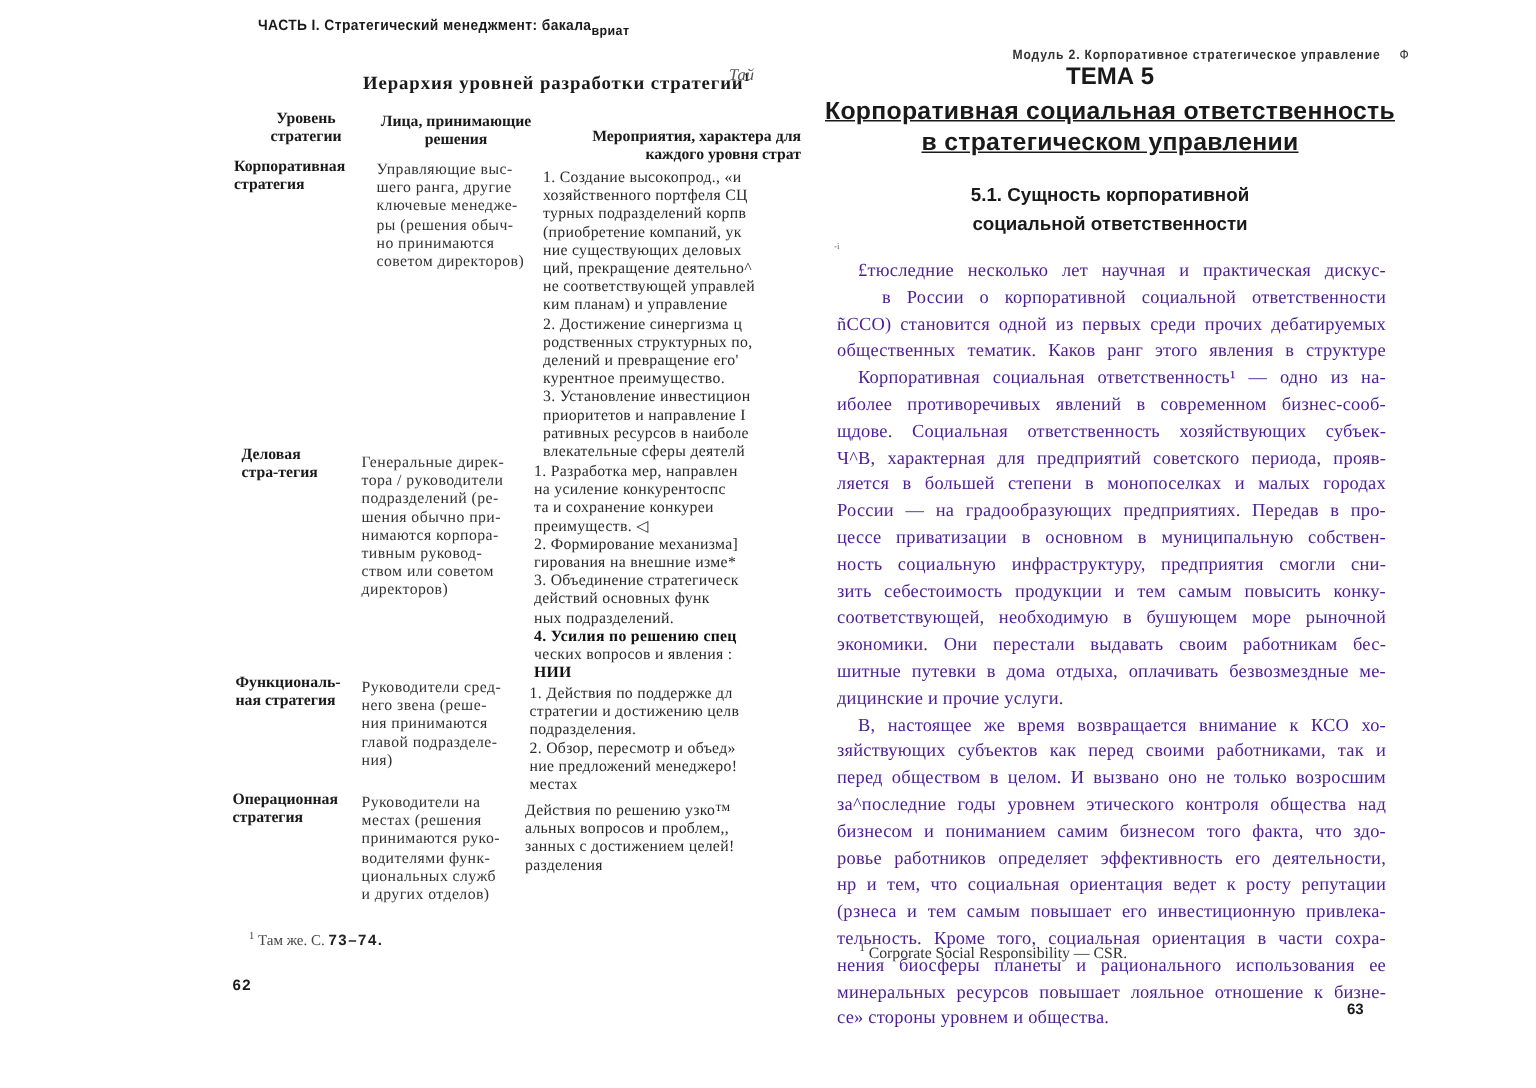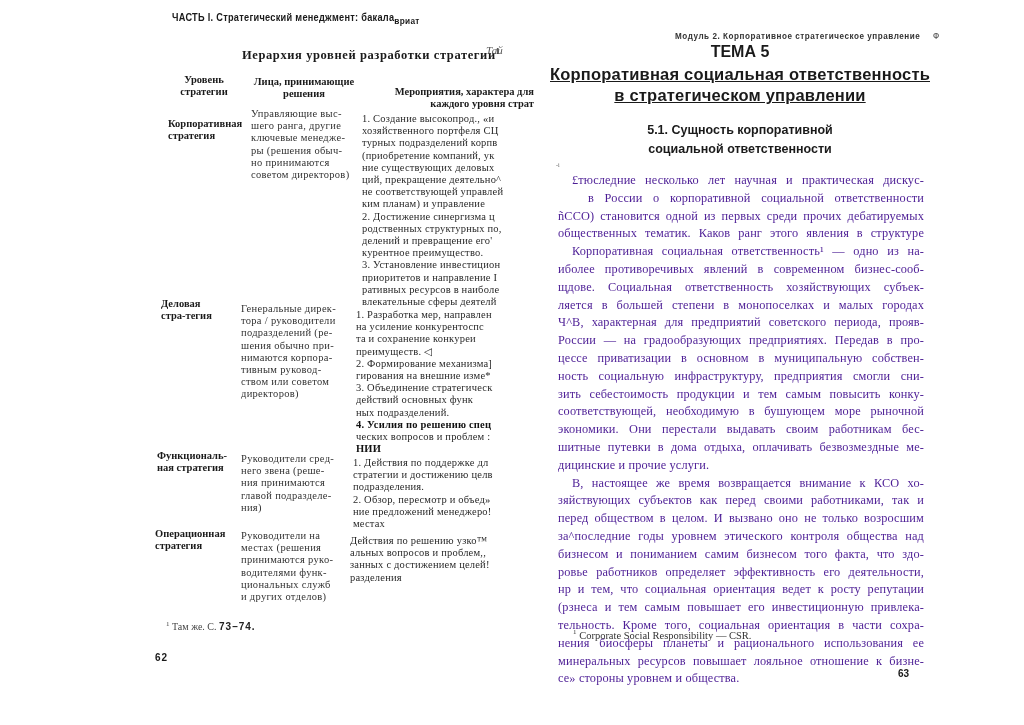--- a/index.html
+++ b/index.html
@@ -17,21 +17,21 @@
 
     .col-head { font-size: 10.5px; font-weight: bold; text-align: center; line-height: 12px; }
     #head-level { left: 168px; top: 74px; width: 72px; }
     #head-persons { left: 244px; top: 76px; width: 120px; }
     #head-actions { left: 374px; top: 86px; width: 160px; text-align: right; }
 
     .row-name { font-size: 10.5px; font-weight: bold; line-height: 12px; }
     .cell { font-size: 10.5px; line-height: 12.2px; color: #333; letter-spacing: 0.3px; }
     .cell-act { font-size: 10.5px; line-height: 12.2px; color: #2a2a2a; letter-spacing: 0.2px; }
 
-    #row1-name { left: 168px; top: 106px; margin-top: 12px; }
+    #row1-name { left: 156px; top: 106px; }
     #row1-persons { left: 251px; top: 108px; width: 100px; }
     #row1-actions { left: 362px; top: 113px; width: 166px; }
 
     #row2-name { left: 161px; top: 298px; }
     #row2-persons { left: 241px; top: 303px; width: 105px; }
     #row2-actions { left: 356px; top: 309px; width: 172px; }
 
     #row3-name { left: 157px; top: 450px; }
     #row3-persons { left: 241px; top: 453px; width: 100px; }
     #row3-actions { left: 353px; top: 457px; width: 175px; }
@@ -121,21 +121,21 @@
     <span class="line">1. Разработка мер, направлен</span>
     <span class="line">на усиление конкурентоспс</span>
     <span class="line">та и сохранение конкуреи</span>
     <span class="line">преимуществ.            ◁</span>
     <span class="line">2. Формирование механизма]</span>
     <span class="line">гирования на внешние изме*</span>
     <span class="line">3. Объединение стратегическ</span>
     <span class="line">действий основных функ</span>
     <span class="line">ных подразделений.</span>
     <span class="line bold">4. Усилия по решению спец</span>
-    <span class="line">ческих вопросов и проблем :</span>
+    <span class="line">ческих вопросов и явления :</span>
     <span class="line bold">НИИ</span>
   </div>
 
 <div class="abs serif row-name" id="row3-name" style="width:80px">Функциональ-ная стратегия</div>
 <div class="abs serif cell" id="row3-persons">
     <span class="line">Руководители сред-</span>
     <span class="line">него звена (реше-</span>
     <span class="line">ния принимаются</span>
     <span class="line">главой подразделе-</span>
     <span class="line">ния)</span>
@@ -182,22 +182,22 @@
 <div class="abs serif" id="margin-mark">-i</div>
 
 <div class="abs serif" id="body-text">
     <span class="bline indent">£тюследние несколько лет научная и практическая дискус-</span>
     <span class="bline indent2">в России о корпоративной социальной ответственности</span>
     <span class="bline">ñССО) становится одной из первых среди прочих дебатируемых</span>
     <span class="bline">общественных тематик. Каков ранг этого явления в структуре</span>
     <span class="bline indent">Корпоративная социальная ответственность¹ — одно из на-</span>
     <span class="bline">иболее противоречивых явлений в современном бизнес-сооб-</span>
     <span class="bline">щдове. Социальная ответственность хозяйствующих субъек-</span>
+    <span class="bline">Ч^В, характерная для предприятий советского периода, прояв-</span>
     <span class="bline">ляется в большей степени в монопоселках и малых городах</span>
-    <span class="bline">Ч^В, характерная для предприятий советского периода, прояв-</span>
     <span class="bline">России — на градообразующих предприятиях. Передав в про-</span>
     <span class="bline">цессе приватизации в основном в муниципальную собствен-</span>
     <span class="bline">ность социальную инфраструктуру, предприятия смогли сни-</span>
     <span class="bline">зить себестоимость продукции и тем самым повысить конку-</span>
     <span class="bline">соответствующей, необходимую в бушующем море рыночной</span>
     <span class="bline">экономики. Они перестали выдавать своим работникам бес-</span>
     <span class="bline">шитные путевки в дома отдыха, оплачивать безвозмездные ме-</span>
     <span class="bline last">дицинские и прочие услуги.</span>
     <span class="bline indent">В, настоящее же время возвращается внимание к КСО хо-</span>
     <span class="bline">зяйствующих субъектов как перед своими работниками, так и</span>

